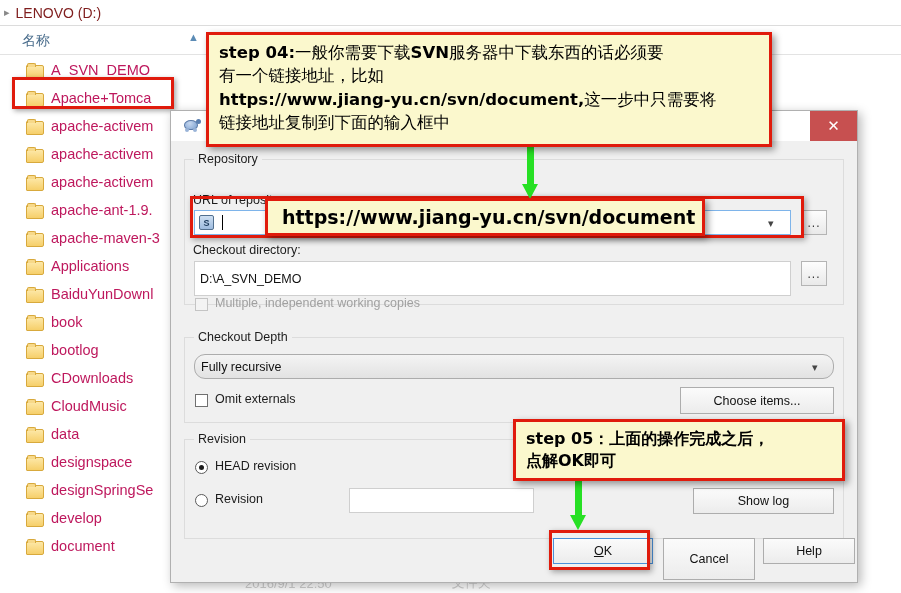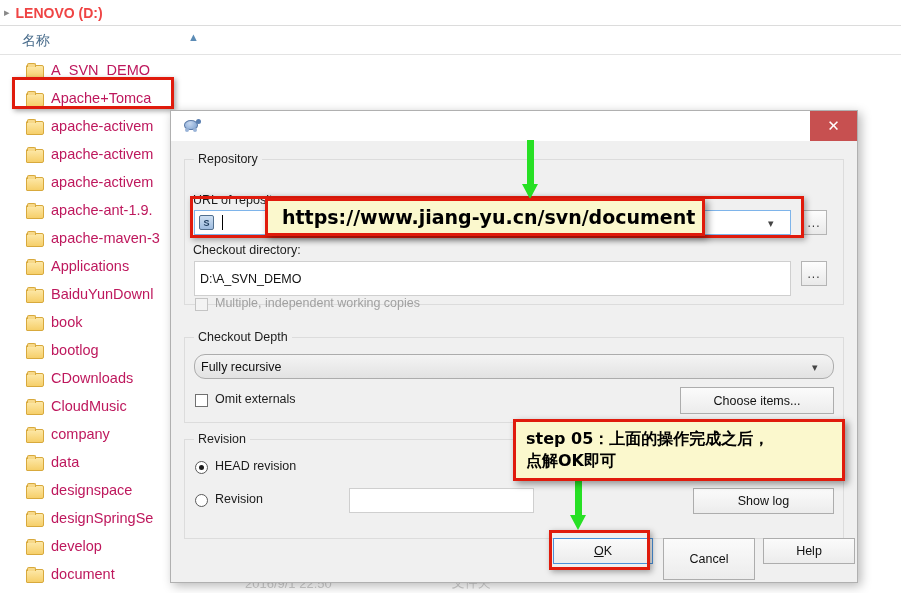--- a/index.html
+++ b/index.html
@@ -19,21 +19,21 @@
   
   .breadcrumb-bar {
     position: absolute; left: 0; top: 0; width: 901px; height: 26px;
     background: #ffffff;
     border-bottom: 1px solid #dcdcdc;
     display: flex; align-items: center;
   }
   .crumb-arrow {
     color: #888; font-size: 11px; margin: 0 6px 0 4px; line-height: 1;
   }
-  .crumb-text { font-size: 14px; color: #ef4444; font-weight: bold; }
+  .crumb-text { font-size: 14px; color: #7f1d1d; }
 
   .explorer-pane {
     position: absolute; left: 0; top: 27px; width: 901px; height: 566px;
     background: #ffffff;
   }
   .col-header {
     position: absolute; left: 0; top: 0; width: 901px; height: 28px;
     background: #ffffff; border-bottom: 1px solid #e3e3e3;
   }
   .col-header-name {
@@ -309,24 +309,20 @@
           <span class="folder-icon"></span>
           <span class="file-name">bootlog</span>
         </div>
         <div class="file-row">
           <span class="folder-icon"></span>
           <span class="file-name">CDownloads</span>
         </div>
         <div class="file-row">
           <span class="folder-icon"></span>
           <span class="file-name">CloudMusic</span>
-        </div>
-        <div class="file-row">
-          <span class="folder-icon"></span>
-          <span class="file-name">company</span>
         </div>
         <div class="file-row">
           <span class="folder-icon"></span>
           <span class="file-name">data</span>
         </div>
         <div class="file-row">
           <span class="folder-icon"></span>
           <span class="file-name">designspace</span>
         </div>
         <div class="file-row">
@@ -427,20 +423,26 @@
 
   <div class="arrow" id="arrow-1">
     <span class="shaft"></span>
       <span class="head"></span>
   </div>
   <div class="arrow" id="arrow-2">
     <span class="shaft"></span>
       <span class="head"></span>
   </div>
 
+  <div class="note" id="note-step04">
+    <div><span class="b">step 04:</span><span>一般你需要下载</span><span class="b">SVN</span><span>服务器中下载东西的话必须要</span></div>
+    <div>有一个链接地址，比如</div>
+    <div><span class="b">https://www.jiang-yu.cn/svn/document,</span><span>这一步中只需要将</span></div>
+    <div>链接地址复制到下面的输入框中</div>
+  </div>
 
   <div class="note" id="note-url">https://www.jiang-yu.cn/svn/document</div>
 
   <div class="note" id="note-step05">
     <div>step 05：上面的操作完成之后，</div>
     <div>点解OK即可</div>
   </div>
 
 </div>
 

